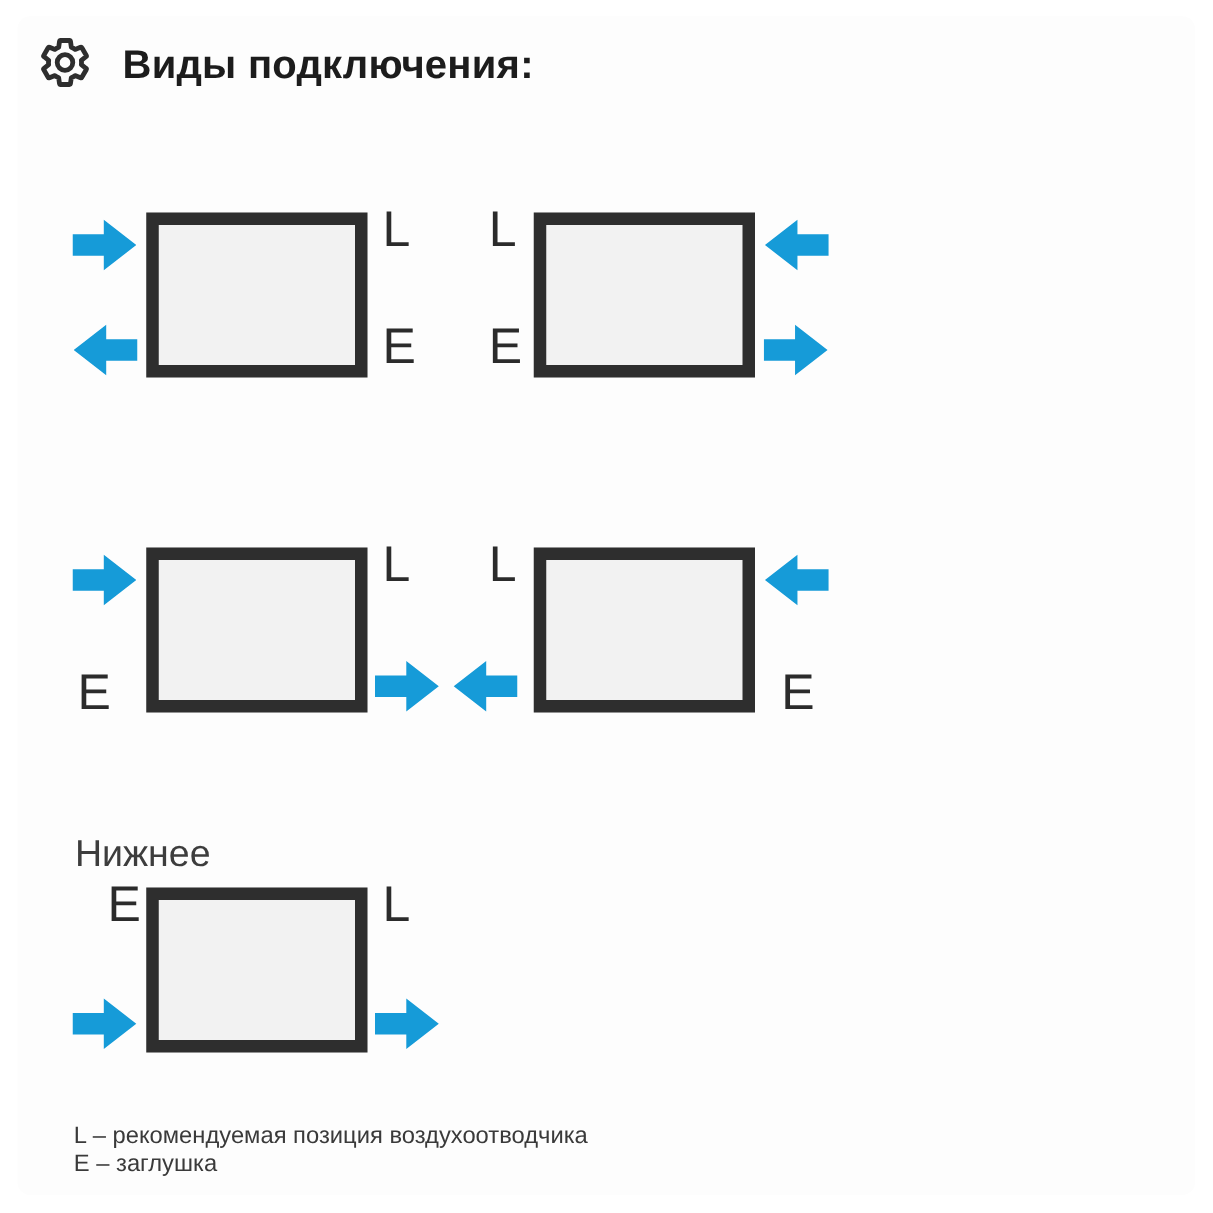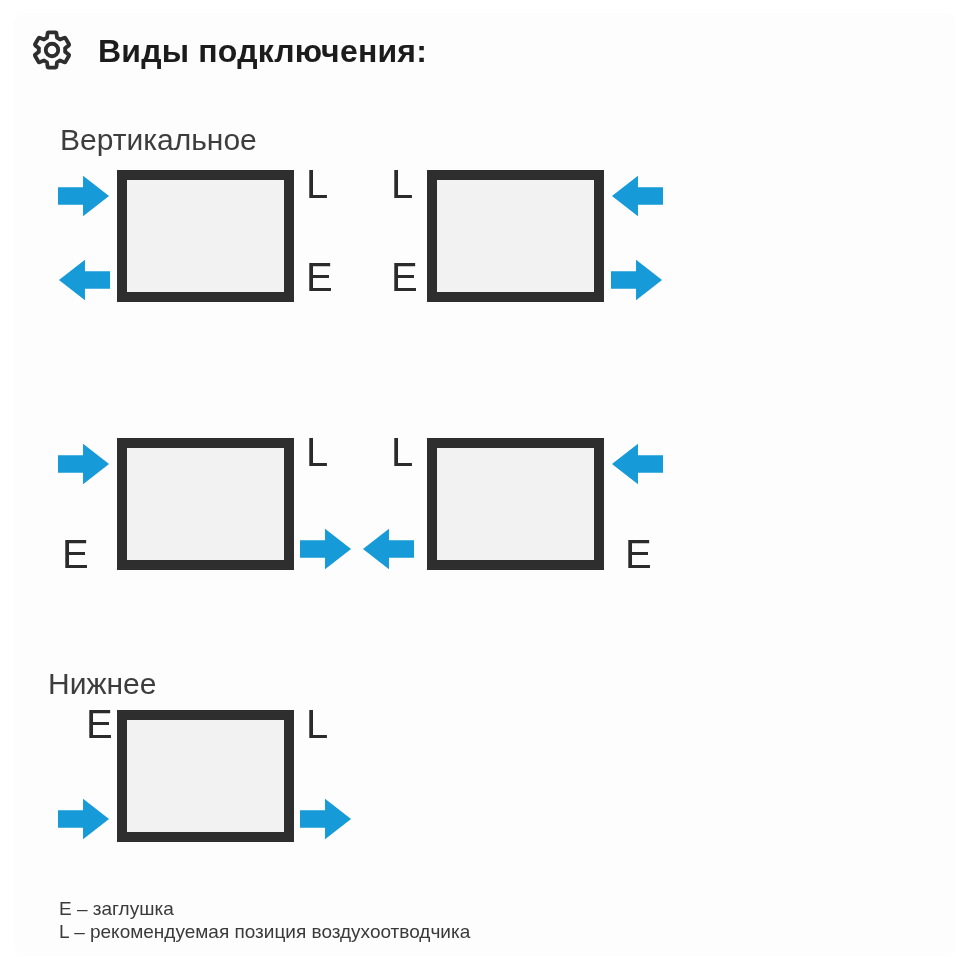--- a/index.html
+++ b/index.html
@@ -42,21 +42,20 @@
   <div class="card"></div>
 
   <div class="abs" style="left:30px;top:28px;">
     <svg class="gear" viewBox="0 0 24 24" fill="none" stroke="currentColor" stroke-width="2.1" stroke-linejoin="round">
       <path d="M19.14 12.94c.04-.3.06-.61.06-.94 0-.32-.02-.64-.07-.94l2.03-1.58c.18-.14.23-.41.12-.61l-1.92-3.32c-.12-.22-.37-.29-.59-.22l-2.39.96c-.5-.38-1.03-.7-1.62-.94L14.4 2.81c-.04-.24-.24-.41-.48-.41h-3.84c-.24 0-.43.17-.47.41L9.25 5.35c-.59.24-1.13.57-1.62.94l-2.39-.96c-.22-.08-.47 0-.59.22L2.74 8.87c-.12.21-.08.47.12.61l2.03 1.58c-.05.3-.09.63-.09.94s.02.64.07.94l-2.03 1.58c-.18.14-.23.41-.12.61l1.92 3.32c.12.22.37.29.59.22l2.39-.96c.5.38 1.03.7 1.62.94l.36 2.54c.05.24.24.41.48.41h3.84c.24 0 .44-.17.47-.41l.36-2.54c.59-.24 1.13-.56 1.62-.94l2.39.96c.22.08.47 0 .59-.22l1.92-3.32c.12-.22.07-.47-.12-.61l-2.01-1.58z"></path>
       <circle cx="12" cy="12" r="3.4"></circle>
     </svg>
   </div>
   <div class="abs page-title" style="left:98px;top:33px;">Виды подключения:</div>
 
-  <div class="abs sec-title" style="left:60px;top:123px;">Вертикальное</div>
 
   <span class="abs" style="left:58px;top:174px;">
     <svg class="arrow" viewBox="0 0 54 44">
         <polygon fill="currentColor" points="0,13 26,13 26,1 53,22 26,43 26,31 0,31"></polygon>
       </svg>
   </span>
   <div class="abs rad" style="left:117px;top:170px;"></div>
   <span class="abs lbl" style="left:306px;top:164px;">L</span>
   <span class="abs lbl" style="left:306px;top:257px;">E</span>
   <span class="abs" style="left:58px;top:258px;">
@@ -101,33 +100,33 @@
       </svg>
   </span>
   <div class="abs rad" style="left:427px;top:438px;"></div>
   <span class="abs" style="left:611px;top:442px;">
     <svg class="arrow left" viewBox="0 0 54 44">
         <polygon fill="currentColor" points="0,13 26,13 26,1 53,22 26,43 26,31 0,31"></polygon>
       </svg>
   </span>
   <span class="abs lbl" style="left:625px;top:534px;">E</span>
 
-  <div class="abs sec-title" style="left:48px;top:667px;">Нижнее</div>
+  <div class="abs sec-title" style="left:60px;top:667px;">Нижнее</div>
 
   <span class="abs lbl" style="left:86px;top:704px;">E</span>
   <div class="abs rad" style="left:117px;top:710px;"></div>
   <span class="abs lbl" style="left:306px;top:704px;">L</span>
   <span class="abs" style="left:58px;top:797px;">
     <svg class="arrow" viewBox="0 0 54 44">
         <polygon fill="currentColor" points="0,13 26,13 26,1 53,22 26,43 26,31 0,31"></polygon>
       </svg>
   </span>
   <span class="abs" style="left:300px;top:797px;">
     <svg class="arrow" viewBox="0 0 54 44">
         <polygon fill="currentColor" points="0,13 26,13 26,1 53,22 26,43 26,31 0,31"></polygon>
       </svg>
   </span>
 
   <div class="abs legend" style="left:59px;top:897px;">
+    <div>L – рекомендуемая позиция воздухоотводчика</div>
     <div>E – заглушка</div>
-    <div>L – рекомендуемая позиция воздухоотводчика</div>
   </div>
 </div>
 
 </body></html>

